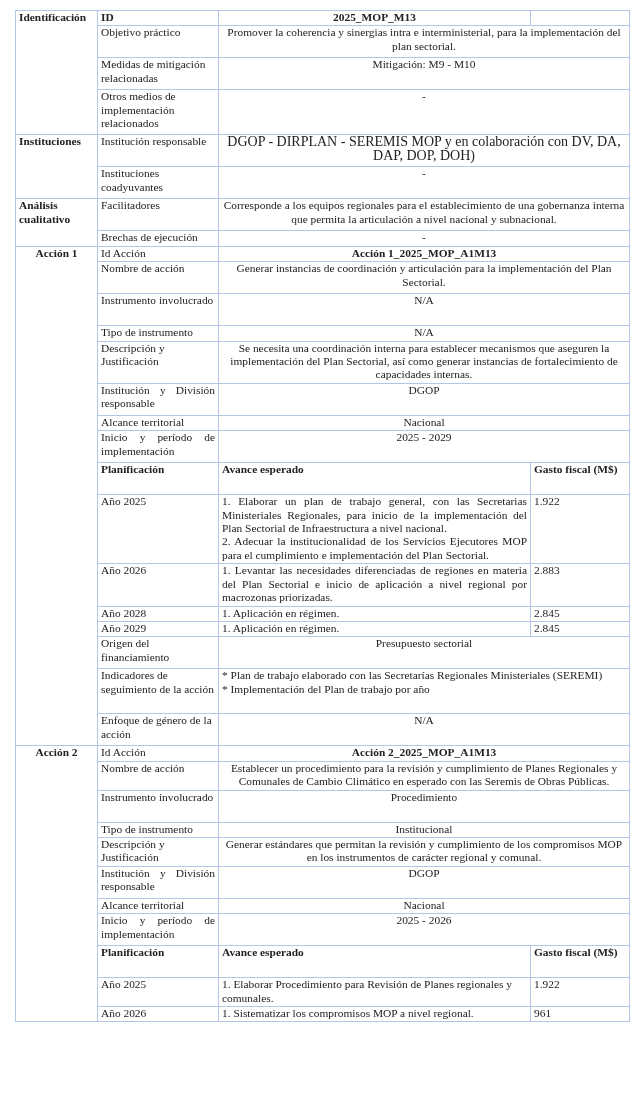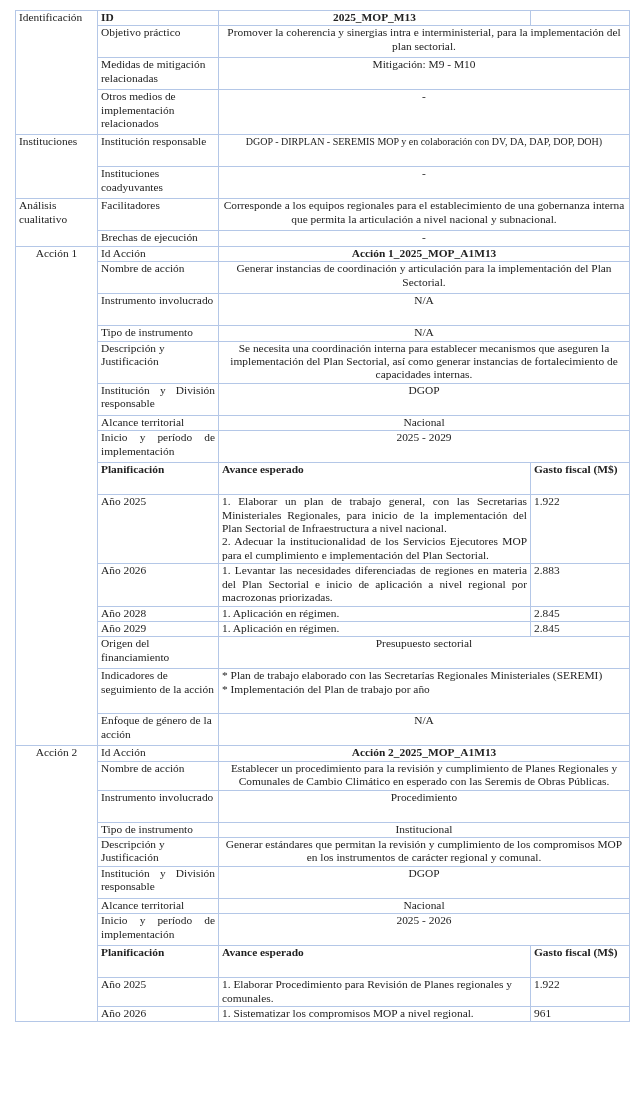--- a/index.html
+++ b/index.html
@@ -2,21 +2,21 @@
 <html><head>
 <meta charset="utf-8">
 <style>
   html, body { margin: 0; padding: 0; background: #ffffff; }
   body { width: 638px; height: 1093px; position: relative; overflow: hidden;
          font-family: "Liberation Serif", "DejaVu Serif", serif; color: #222; }
   table.sheet { position: absolute; left: 15px; top: 10px; width: 614px;
                 border-collapse: collapse; table-layout: fixed; font-size: 11.4px; line-height: 13.4px; }
   table.sheet td { border: 1px solid #b4c7e7; vertical-align: top; padding: 0 3px 1px 3px; }
   col.c1 { width: 82px; } col.c2 { width: 121px; } col.c3 { width: 312px; } col.c4 { width: 99px; }
-  .sec { font-weight: normal; border-left: 1px solid #b4c7e7; }
+  .sec { font-weight: bold; border-left: 1px solid #b4c7e7; }
   .sec-c { text-align: center; }
   .nob-t { border-top: none !important; }
   .nob-b { border-bottom: none !important; }
   .ctr { text-align: center; }
   .rgt { text-align: left; }
   .bold { font-weight: bold; }
   .justify { text-align: justify; }
   .spaced { text-align: justify; text-align-last: left; word-spacing: 2px; }
   .hdr { font-weight: bold; text-align: left; }
 </style>
@@ -50,21 +50,21 @@
   </tr>
   <tr>
     <td class="nob-t"></td>
     <td style="height:43px">Otros medios de implementación relacionados</td>
     <td colspan="2" class="ctr">-</td>
   </tr>
 
   <tr>
     <td class="sec nob-b">Instituciones</td>
     <td style="height:30px">Institución responsable</td>
-    <td colspan="2" class="ctr" style="font-size:10px;">DGOP - DIRPLAN - SEREMIS MOP y en colaboración con DV, DA, DAP, DOP, DOH)</td>
+    <td colspan="2" class="ctr" style="font-size:14px;">DGOP - DIRPLAN - SEREMIS MOP y en colaboración con DV, DA, DAP, DOP, DOH)</td>
   </tr>
   <tr>
     <td class="nob-t"></td>
     <td style="height:30px">Instituciones coadyuvantes</td>
     <td colspan="2" class="ctr">-</td>
   </tr>
 
   <tr>
     <td class="sec nob-b">Análisis cualitativo</td>
     <td style="height:30px">Facilitadores</td>

